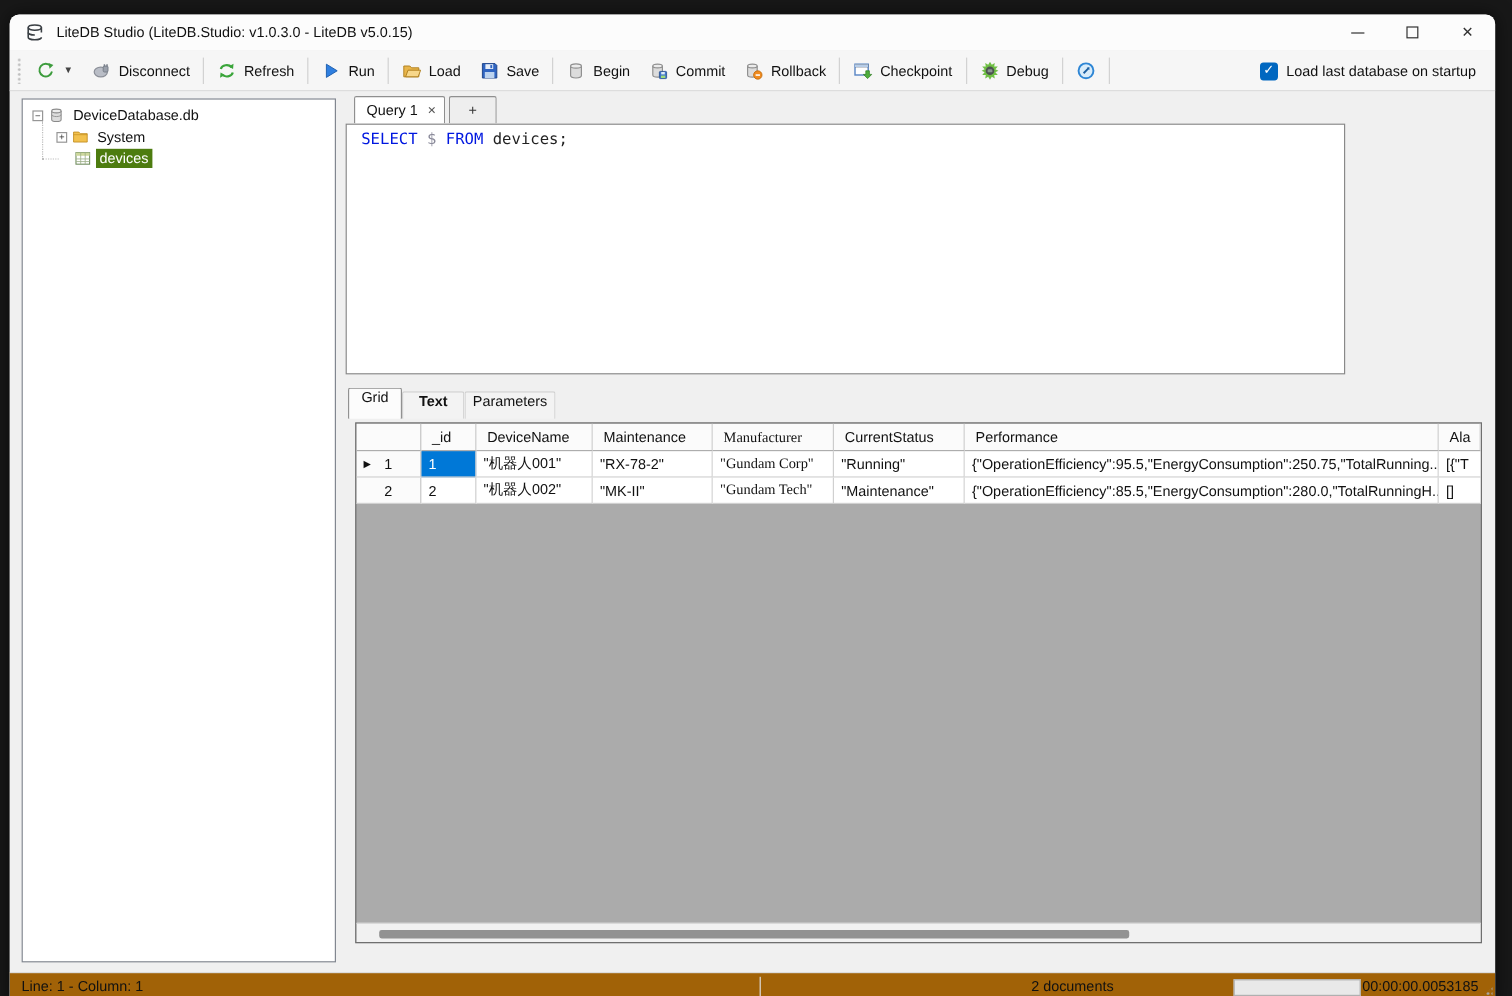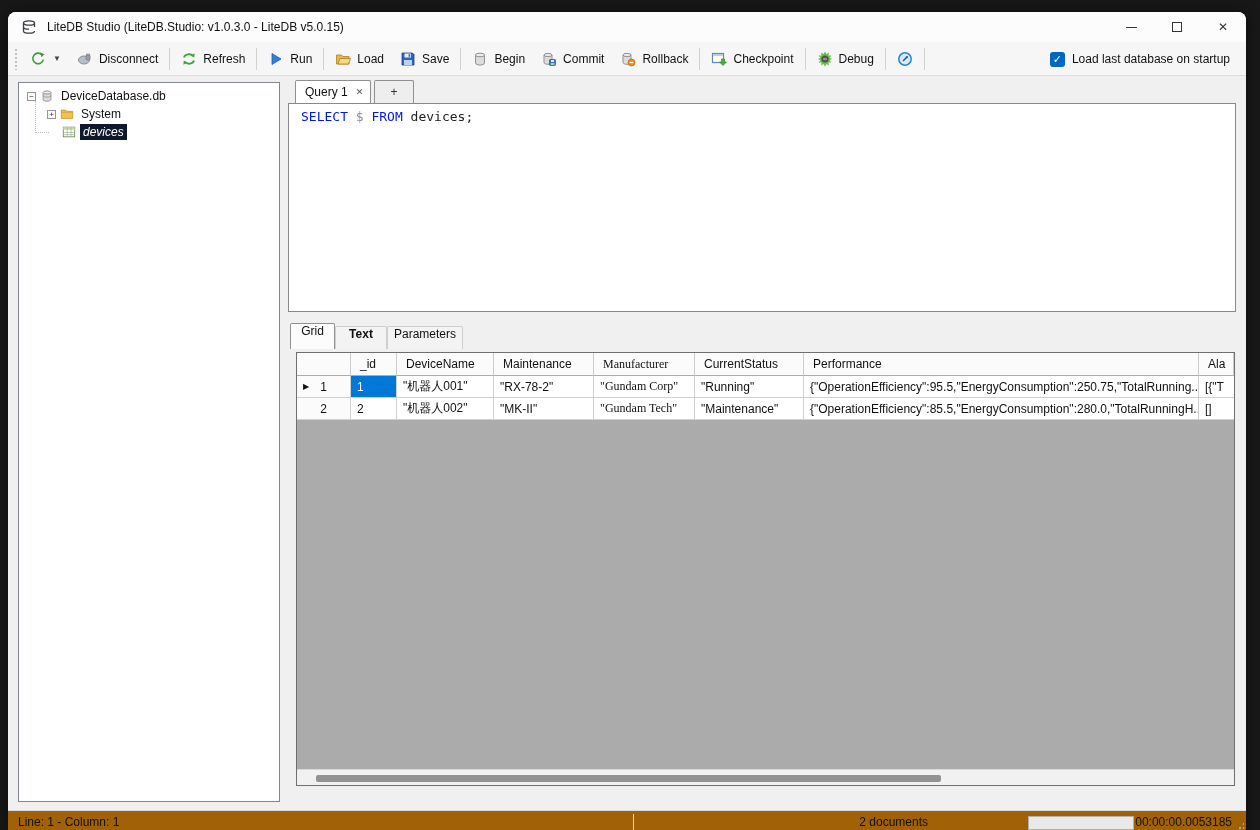--- a/index.html
+++ b/index.html
@@ -36,34 +36,34 @@
   .checkbox { width:15px; height:15px; background:#0067c0; border-radius:3px; color:#fff;
     font-size:11px; line-height:15px; text-align:center; }
 
   
   .tree-panel { position:absolute; left:10px; top:70px; width:262px; height:720px;
     background:#fff; border:1px solid #828790; font-size:12px; color:#111; }
   .tree-item { position:absolute; height:18px; display:flex; align-items:center; gap:4px; white-space:nowrap; }
   .expander { width:9px; height:9px; border:1px solid #969696; background:#fff; font-size:8px;
     line-height:7px; text-align:center; color:#333; flex:0 0 auto; }
   .tree-label { padding:1px 3px; }
-  .tree-label.selected { background:#0f172a; color:#fff;font-style:italic; }
+  .tree-label.selected { background:#4d7c0f; color:#fff; }
   .tree-line-v { position:absolute; border-left:1px dotted #bdbdbd; }
   .tree-line-h { position:absolute; border-top:1px dotted #bdbdbd; }
 
   
   .qtab { position:absolute; top:68px; height:23px; display:flex; align-items:center; font-size:12px; color:#111; }
   .qtab-active { left:287px; width:76px; background:#fff; border:1px solid #8f8f8f; border-bottom:none;
-    padding:0 6px 0 9px; justify-content:flex-start; border-radius:2px 2px 0 0; }
+    padding:0 6px 0 9px; justify-content:center; border-radius:2px 2px 0 0; }
   .qtab-close { font-size:9px; color:#555; margin-left:8px; }
   .qtab-new { left:366px; width:40px; background:#eee; border:1px solid #8f8f8f; border-bottom:none;
     justify-content:center; color:#333; border-radius:2px 2px 0 0; }
 
   
-  .sql-editor { position:absolute; left:280px; top:91px; width:948px; height:209px;
+  .sql-editor { position:absolute; left:280px; top:91px; width:833px; height:209px;
     background:#fff; border:1px solid #898989;
     font-family:"DejaVu Sans Mono", monospace; font-size:13px; line-height:17px; padding:4px 0 0 12px; }
   .tok-keyword { color:#0017e0; }
   .tok-param { color:#8a8a9a; }
   .tok-plain { color:#222; }
 
   
   .rtab { position:absolute; font-size:12px; color:#111; display:flex; align-items:flex-start; justify-content:center; }
   .rtab-active { left:282px; top:311px; width:45px; height:26px; background:#fcfcfc;
     border:1px solid #919191; border-bottom:none; z-index:2; border-radius:2px 2px 0 0; }

